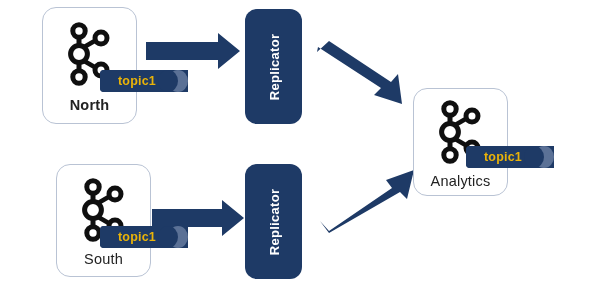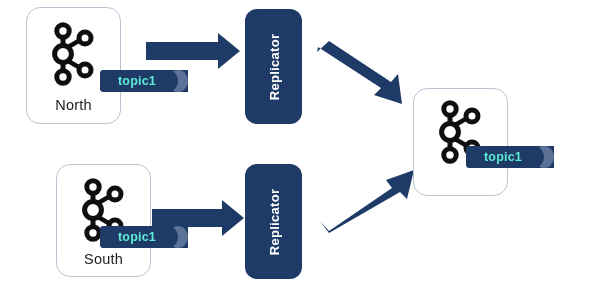--- a/index.html
+++ b/index.html
@@ -77,21 +77,21 @@
     border-radius: 50% / 50%;
   }
   .cyl-text {
     position: absolute;
     left: 0;
     right: 14px;
     top: 0;
     height: 22px;
     line-height: 22px;
     text-align: center;
-    color: #5eead4;
+    color: #eab308;
     font-size: 12.5px;
     font-weight: bold;
     letter-spacing: 0.2px;
     white-space: nowrap;
     z-index: 3;
   }
 
   
   .replicator {
     position: absolute;
@@ -137,21 +137,21 @@
 
     <g>
       <polygon fill="#1e3a66" points="152,209 222,209 222,200 244,218 222,236 222,227 152,227"></polygon>
     </g>
 
     <g>
       <polygon fill="#1e3a66" points="320,221 329,231 392,188 386,180 414,170 407,199 400,192 329,233"></polygon>
     </g>
   </svg>
 
-  <div class="cluster" style="left:26px; top:7px; width:95px; height:117px;">
+  <div class="cluster" style="left:42px; top:7px; width:95px; height:117px;font-weight:bold;">
     <svg class="kafka-logo" style="left:20px; top:14px;" width="52" height="64" viewBox="0 0 52 64" xmlns="http://www.w3.org/2000/svg">
       <g stroke="#0f0f0f" fill="none">
         <line x1="16" y1="12" x2="16" y2="32" stroke-width="5"></line>
         <line x1="16" y1="32" x2="16" y2="52" stroke-width="5"></line>
         <line x1="16" y1="28" x2="35" y2="17" stroke-width="4.5"></line>
         <line x1="16" y1="36" x2="35" y2="47" stroke-width="4.5"></line>
       </g>
       <g fill="#ffffff" stroke="#0f0f0f">
         <circle cx="16" cy="9" r="6.2" stroke-width="5"></circle>
         <circle cx="16" cy="32" r="8.4" stroke-width="5"></circle>
@@ -213,20 +213,21 @@
         <line x1="16" y1="36" x2="35" y2="47" stroke-width="4.5"></line>
       </g>
       <g fill="#ffffff" stroke="#0f0f0f">
         <circle cx="16" cy="9" r="6.2" stroke-width="5"></circle>
         <circle cx="16" cy="32" r="8.4" stroke-width="5"></circle>
         <circle cx="16" cy="55" r="6.2" stroke-width="5"></circle>
         <circle cx="38" cy="16" r="6.0" stroke-width="5"></circle>
         <circle cx="38" cy="48" r="6.0" stroke-width="5"></circle>
       </g>
     </svg>
+    <div class="cluster-label" style="top:84px;">Analytics</div>
   </div>
 
   <div class="cylinder" style="left:466px; top:146px; width:88px;">
     <div class="cyl-body"></div>
     <div class="cyl-cap"></div>
     <div class="cyl-cap-inner"></div>
     <div class="cyl-text">topic1</div>
   </div>
 
 </div>

